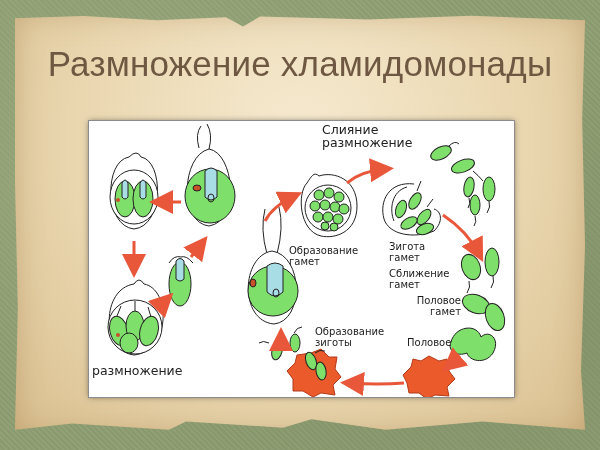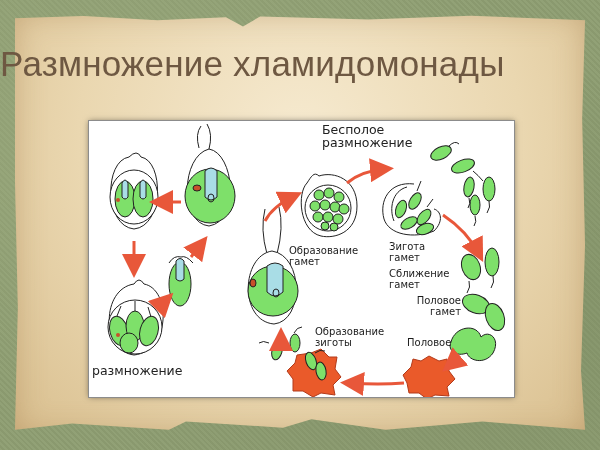--- a/index.html
+++ b/index.html
@@ -15,21 +15,21 @@
   .paper {
     position:absolute; left:15px; top:14px; width:570px; height:420px;
     background: radial-gradient(ellipse at 50% 30%, #f6ead0 0%, #ead7b0 55%, #d9bf8f 100%);
     box-shadow: 0 2px 6px rgba(0,0,0,0.45), inset 0 0 30px rgba(150,110,60,0.35);
     clip-path: polygon(0% 1%, 12% 0.5%, 25% 1.5%, 37% 0.8%, 40% 3%, 43% 0.6%, 62% 1.3%, 80% 0.4%, 100% 1.5%,
       99.5% 25%, 100% 55%, 99.3% 85%, 100% 99%,
       82% 97%, 65% 99%, 52% 96.5%, 47% 98.5%, 30% 97%, 27% 99%, 10% 97.5%, 0% 99%,
       0.5% 70%, 0% 40%);
   }
   .title {
-    position:absolute; left:0; right:0; top:44px; text-align:left;
+    position:absolute; left:0; right:0; top:44px; text-align:center;
     font-family:"Liberation Sans", sans-serif; font-size:35px; color:#6e5842;
     letter-spacing:0.2px;
   }
   .figure {
     position:absolute; left:89px; top:121px; width:425px; height:276px;
     background:#ffffff;
     box-shadow: 0 0 0 1px #8c8c8c, 0 0 6px rgba(0,0,0,0.5);
   }
   .label {
     position:absolute; font-family:"DejaVu Sans", sans-serif; color:#1b1b1b;
@@ -174,21 +174,21 @@
 
     <path d="M176,100 Q184,85 205,75" fill="none" stroke="#e8573a" stroke-width="3" marker-end="url(#ah)"></path>
     <path d="M258,62 Q272,50 296,48" fill="none" stroke="#e8573a" stroke-width="3" marker-end="url(#ah)"></path>
     <path d="M354,94 Q378,110 390,133" fill="none" stroke="#e8573a" stroke-width="3" marker-end="url(#ah)"></path>
     <line x1="367" y1="239" x2="360" y2="245" stroke="#e8573a" stroke-width="3" marker-end="url(#ah)"></line>
     <path d="M315,262 Q290,264 260,262" fill="none" stroke="#e8573a" stroke-width="3" marker-end="url(#ah)"></path>
     <line x1="192" y1="228" x2="192" y2="215" stroke="#e8573a" stroke-width="3" marker-end="url(#ah)"></line>
   </svg>
 
   <div class="label big" style="left:233px; top:2px;">
-    <div>Бесполое</div>
+    <div>Слияние</div>
     <div>размножение</div>
   </div>
   <div class="label big" style="left:3px; top:243px;">
     <div>размножение</div>
   </div>
   <div class="label" style="left:200px; top:124px; width:80px;">
     <div>Образование</div>
     <div>гамет</div>
   </div>
   <div class="label" style="left:300px; top:120px; width:50px;">

